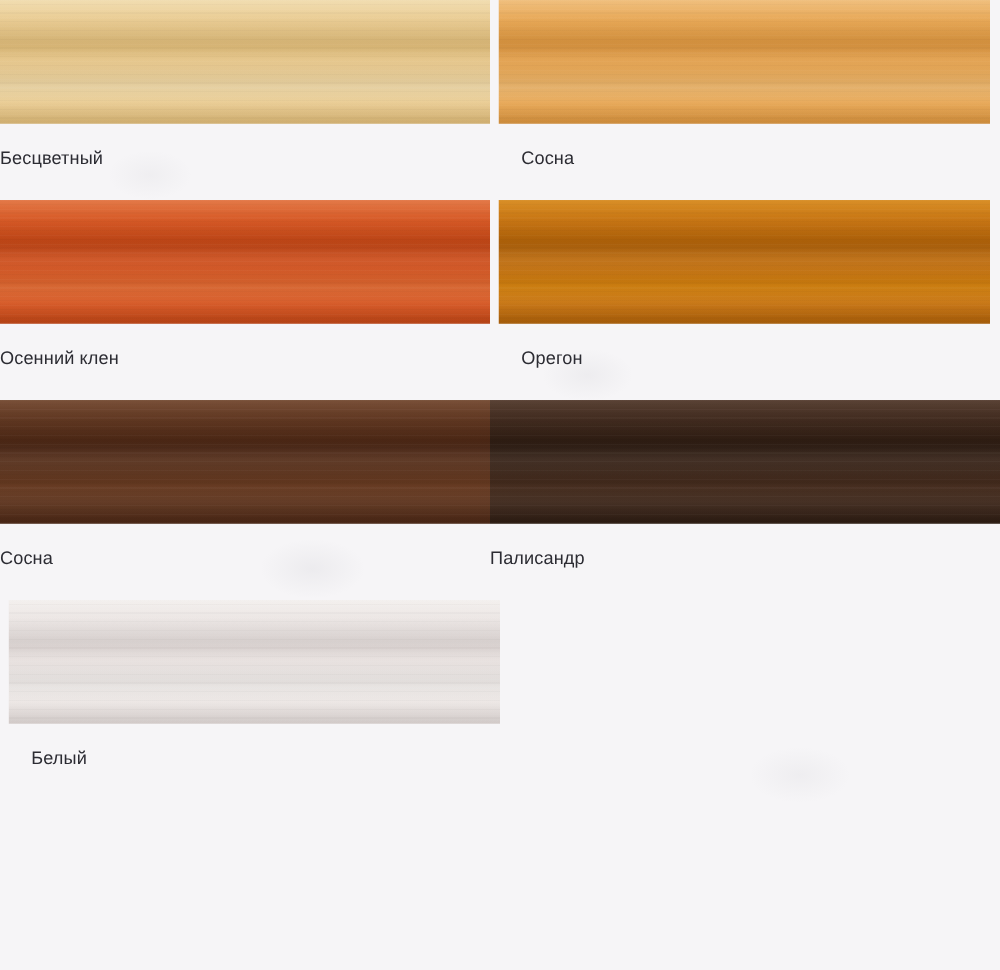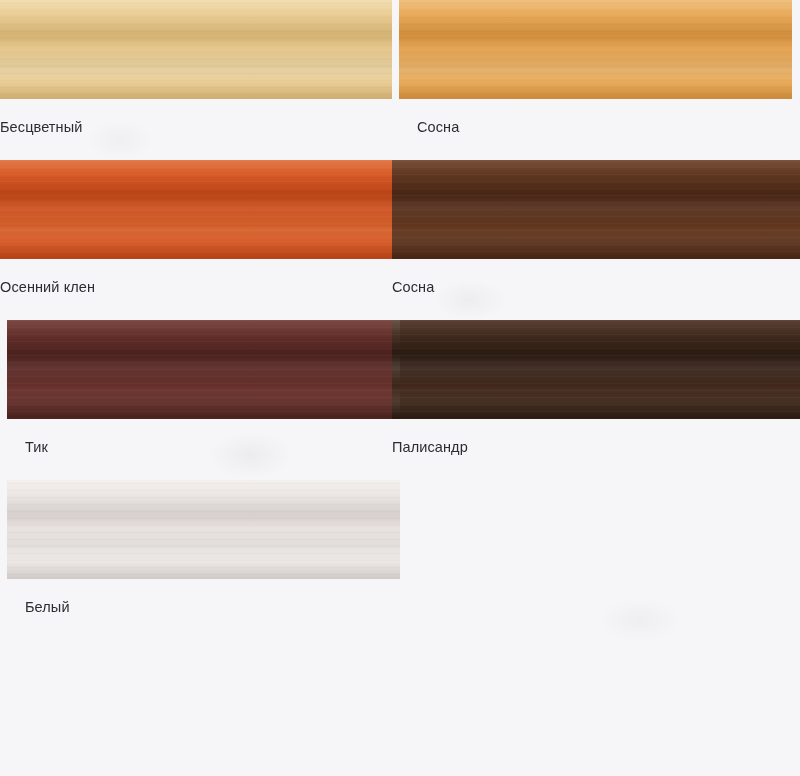--- a/index.html
+++ b/index.html
@@ -126,29 +126,29 @@
   </div>
   <div class="swatch-cell col-right">
     <div class="swatch-chip" style="background: linear-gradient(rgb(238, 184, 111) 0%, rgb(230, 164, 80) 18%, rgb(217, 147, 61) 38%, rgb(230, 164, 80) 55%, rgb(238, 184, 111) 70%, rgb(230, 164, 80) 85%, rgb(217, 147, 61) 100%);"></div>
     <div class="swatch-label">Сосна</div>
   </div>
 
   <div class="swatch-cell col-left">
     <div class="swatch-chip" style="background: linear-gradient(rgb(224, 106, 51) 0%, rgb(212, 83, 31) 18%, rgb(192, 69, 21) 38%, rgb(212, 83, 31) 55%, rgb(224, 106, 51) 70%, rgb(212, 83, 31) 85%, rgb(192, 69, 21) 100%);"></div>
     <div class="swatch-label">Осенний клен</div>
   </div>
+  <div class="swatch-cell col-right">
+    <div class="swatch-chip" style="background: linear-gradient(rgb(212, 130, 15) 0%, rgb(196, 112, 13) 18%, rgb(174, 96, 8) 38%, rgb(196, 112, 13) 55%, rgb(212, 130, 15) 70%, rgb(196, 112, 13) 85%, rgb(174, 96, 8) 100%);"></div>
+    <div class="swatch-label">Орегон</div>
+  </div>
 
 
   <div class="swatch-cell col-left">
     <div class="swatch-chip" style="background: linear-gradient(rgb(106, 60, 34) 0%, rgb(89, 48, 26) 18%, rgb(74, 38, 20) 38%, rgb(89, 48, 26) 55%, rgb(106, 60, 34) 70%, rgb(89, 48, 26) 85%, rgb(74, 38, 20) 100%);"></div>
     <div class="swatch-label">Сосна</div>
-  </div>
-  <div class="swatch-cell col-right">
-    <div class="swatch-chip" style="background: linear-gradient(rgb(112, 53, 47) 0%, rgb(94, 42, 38) 18%, rgb(77, 33, 30) 38%, rgb(94, 42, 38) 55%, rgb(112, 53, 47) 70%, rgb(94, 42, 38) 85%, rgb(77, 33, 30) 100%);"></div>
-    <div class="swatch-label">Тик</div>
   </div>
 
   <div class="swatch-cell col-left">
     <div class="swatch-chip" style="background: linear-gradient(rgb(71, 45, 30) 0%, rgb(58, 36, 24) 18%, rgb(44, 27, 17) 38%, rgb(58, 36, 24) 55%, rgb(71, 45, 30) 70%, rgb(58, 36, 24) 85%, rgb(44, 27, 17) 100%);"></div>
     <div class="swatch-label">Палисандр</div>
   </div>
   <div class="swatch-cell col-right">
     <div class="swatch-chip" style="background: linear-gradient(rgb(242, 238, 236) 0%, rgb(234, 228, 226) 18%, rgb(224, 216, 214) 38%, rgb(234, 228, 226) 55%, rgb(242, 238, 236) 70%, rgb(234, 228, 226) 85%, rgb(224, 216, 214) 100%);"></div>
     <div class="swatch-label">Белый</div>
   </div>

